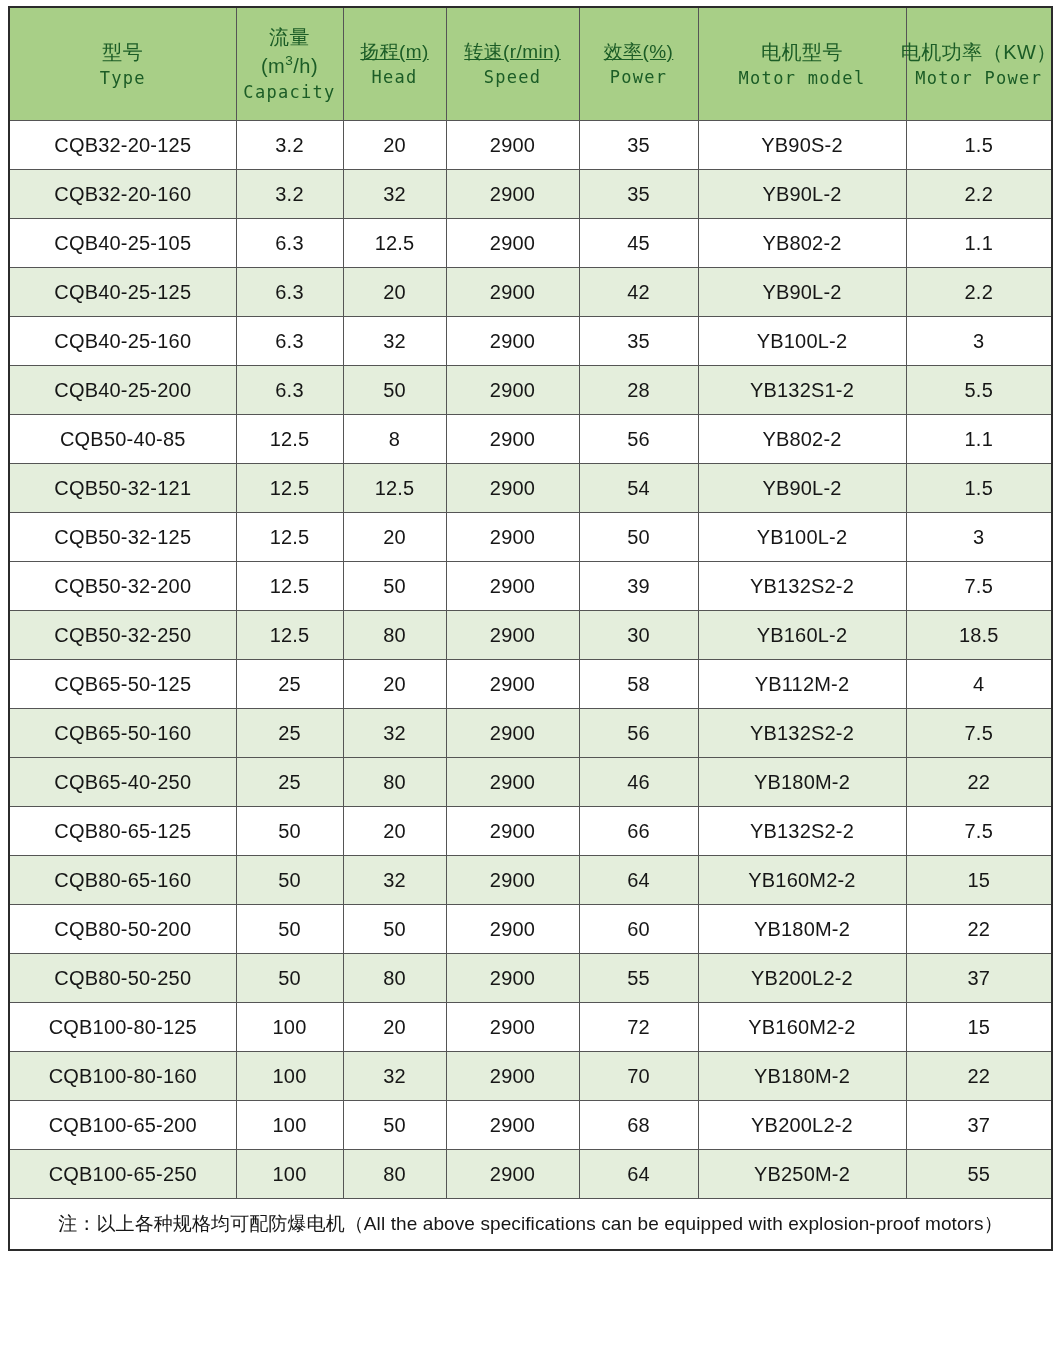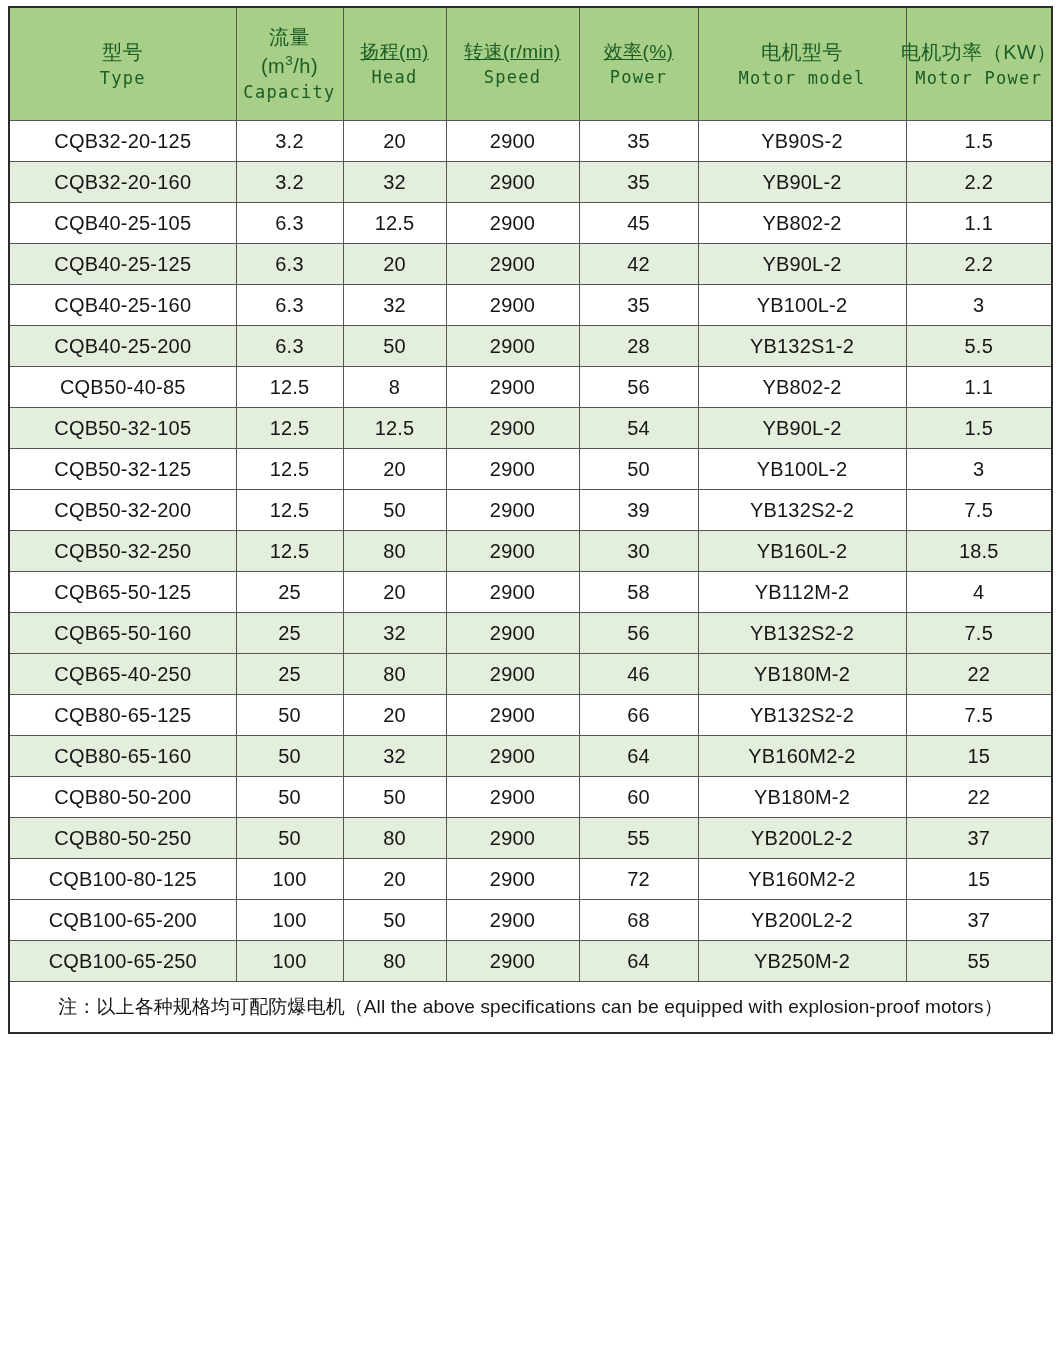--- a/index.html
+++ b/index.html
@@ -74,21 +74,21 @@
     white-space: nowrap;
     color: #1b5c26;
     text-decoration: underline;
   }
   .hdr-cn sup {
     font-size: 0.68em;
     vertical-align: super;
   }
 
   
-  tbody tr { height: 41px; }
+  tbody tr { height: 49px; }
   tbody tr.row-odd  td { background: #ffffff; }
   tbody tr.row-even td { background: #e4eedc; }
   tbody td {
     font-size: 20px;
     letter-spacing: 0.2px;
     border: 1px solid #6a6a6a;
     color: #101010;
     white-space: nowrap;
   }
 
@@ -236,21 +236,21 @@
         <tr class="row-odd">
           <td>CQB50-40-85</td>
           <td>12.5</td>
           <td>8</td>
           <td>2900</td>
           <td>56</td>
           <td>YB802-2</td>
           <td>1.1</td>
         </tr>
         <tr class="row-even">
-          <td>CQB50-32-105</td>
+          <td>CQB50-32-121</td>
           <td>12.5</td>
           <td>12.5</td>
           <td>2900</td>
           <td>54</td>
           <td>YB90L-2</td>
           <td>1.5</td>
         </tr>
         <tr class="row-odd">
           <td>CQB50-32-125</td>
           <td>12.5</td>
@@ -342,20 +342,29 @@
           <td>37</td>
         </tr>
         <tr class="row-odd">
           <td>CQB100-80-125</td>
           <td>100</td>
           <td>20</td>
           <td>2900</td>
           <td>72</td>
           <td>YB160M2-2</td>
           <td>15</td>
+        </tr>
+        <tr class="row-even">
+          <td>CQB100-80-160</td>
+          <td>100</td>
+          <td>32</td>
+          <td>2900</td>
+          <td>70</td>
+          <td>YB180M-2</td>
+          <td>22</td>
         </tr>
         <tr class="row-odd">
           <td>CQB100-65-200</td>
           <td>100</td>
           <td>50</td>
           <td>2900</td>
           <td>68</td>
           <td>YB200L2-2</td>
           <td>37</td>
         </tr>

